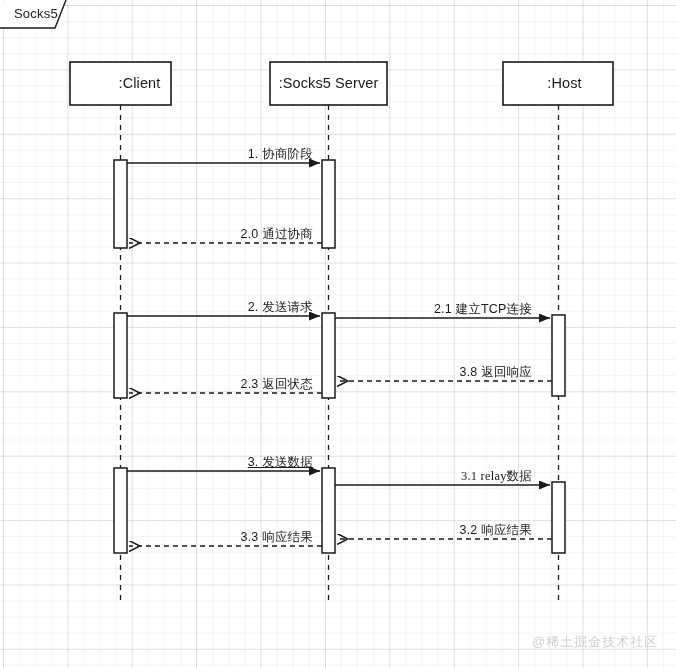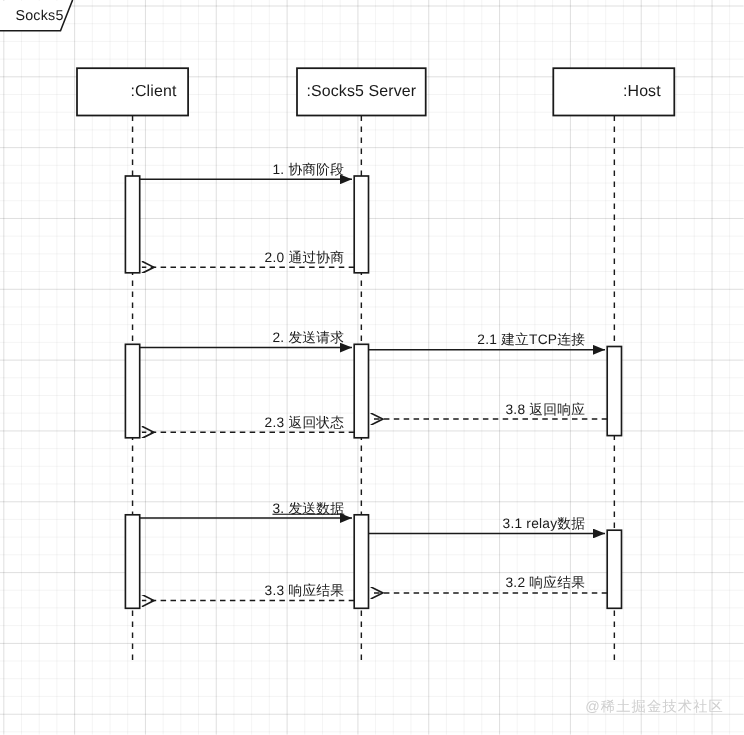--- a/index.html
+++ b/index.html
@@ -120,30 +120,30 @@
       <line x1="552" y1="539" x2="337" y2="539" stroke-dasharray="5,4" marker-end="url(#open-head)"></line>
 
       <line x1="322" y1="546" x2="129" y2="546" stroke-dasharray="5,4" marker-end="url(#open-head)"></line>
     </g>
   </svg>
 
   <div class="lbl tab-label" style="left:14px; top:6px;">Socks5</div>
 
   <div class="lbl participant-label" style="left:60px; top:75px; width:101px;margin-left:29px;">:Client</div>
   <div class="lbl participant-label" style="left:270px; top:75px; width:117px;">:Socks5 Server</div>
-  <div class="lbl participant-label" style="left:522px; top:75px; width:123px;">:Host</div>
+  <div class="lbl participant-label" style="left:503px; top:75px; width:123px;">:Host</div>
 
   <div class="lbl msg-label" style="left:133px; top:146px; width:180px;">1. 协商阶段</div>
   <div class="lbl msg-label" style="left:133px; top:226px; width:180px;">2.0 通过协商</div>
 
   <div class="lbl msg-label" style="left:133px; top:299px; width:180px;">2. 发送请求</div>
   <div class="lbl msg-label" style="left:352px; top:301px; width:180px;">2.1 建立TCP连接</div>
   <div class="lbl msg-label" style="left:352px; top:364px; width:180px;">3.8 返回响应</div>
   <div class="lbl msg-label" style="left:133px; top:376px; width:180px;">2.3 返回状态</div>
 
   <div class="lbl msg-label" style="left:133px; top:454px; width:180px;text-decoration:underline;">3. 发送数据</div>
-  <div class="lbl msg-label" style="left:352px; top:468px; width:180px;">3.1 relay数据</div>
+  <div class="lbl msg-label" style="left:352px; top:468px; width:180px;font-family:Liberation Serif, serif;">3.1 relay数据</div>
   <div class="lbl msg-label" style="left:352px; top:522px; width:180px;">3.2 响应结果</div>
   <div class="lbl msg-label" style="left:133px; top:529px; width:180px;">3.3 响应结果</div>
 
   <div class="lbl watermark" style="left:532px; top:633px;">@稀土掘金技术社区</div>
 
 </div>
 
 </body></html>

